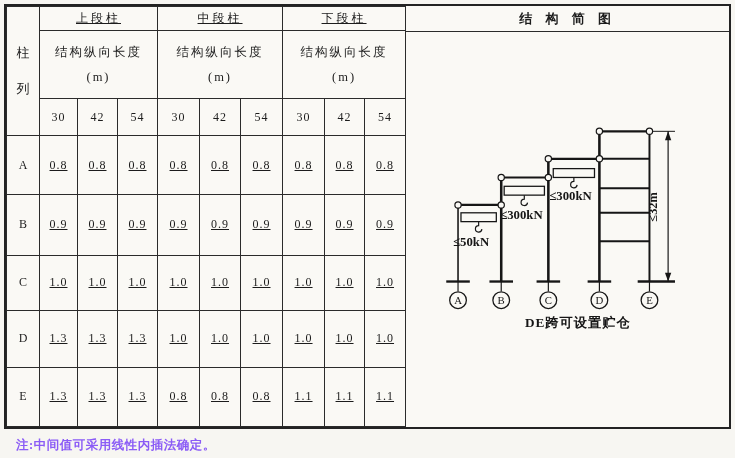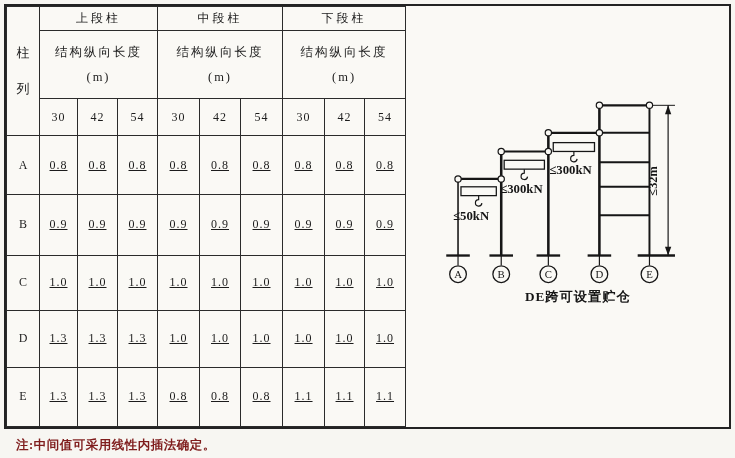--- a/index.html
+++ b/index.html
@@ -28,21 +28,21 @@
     font-family: "Liberation Serif", "DejaVu Serif", serif;
   }
   table.spec td {
     border: 1px solid #2b2b2b;
     text-align: center;
     vertical-align: middle;
     font-size: 12px;
     color: #1c1c1c;
     overflow: hidden;
   }
-  td.group-title { font-size: 12.5px; letter-spacing: 3px; height: 24px; }
+  td.group-title { font-size: 12.5px; letter-spacing: 3px; height: 24px; text-decoration: underline; }
   td.len-cell { height: 68px; margin-top: 24px; }
   .len-wrap { display: flex; flex-direction: column; align-items: center; gap: 9px; letter-spacing: 2px; font-size: 12.5px; }
   td.span-cell { height: 37px; font-size: 11.5px; letter-spacing: 1px; }
   td.corner-cell { width: 33px; }
   .corner-wrap { display: flex; flex-direction: column; align-items: center; gap: 18px; font-size: 13px; }
   td.row-label { font-size: 12.5px; font-family: "Liberation Serif", serif; }
   td.val { font-size: 11.5px; letter-spacing: 1px; text-decoration: underline; }
   
   .diagram-panel {
     position: absolute;
@@ -68,21 +68,21 @@
   .axis-letter { font-size: 11px; }
   .dim-label { font-size: 12.5px; font-weight: 600; }
   .caption { font-size: 13.5px; font-weight: 600; letter-spacing: 1px; }
   
   .note {
     position: absolute;
     left: 16px; top: 437px;
     font-size: 12.5px;
     font-weight: 600;
     letter-spacing: 0.5px;
-    color: #7f1d1d;
+    color: #8b5cf6;
   }
 </style>
 </head>
 <body>
 
 <div class="frame">
 
   <table class="spec">
     <colgroup>
       <col style="width:33px">
@@ -196,20 +196,21 @@
         <td class="val">0.8</td>
         <td class="val">0.8</td>
         <td class="val">1.1</td>
         <td class="val">1.1</td>
         <td class="val">1.1</td>
       </tr>
     </tbody>
   </table>
 
   <div class="diagram-panel">
+    <div class="diagram-title">结 构 简 图</div>
 
     <svg class="diagram-svg" width="322" height="394" viewBox="0 0 328 399">
       <g stroke="#161616" fill="none">
 
         <line x1="53" y1="175" x2="53" y2="253" stroke-width="1.6"></line>
         <line x1="97" y1="147" x2="97" y2="253" stroke-width="2.6"></line>
         <line x1="145" y1="128" x2="145" y2="253" stroke-width="2.6"></line>
         <line x1="197" y1="100" x2="197" y2="253" stroke-width="2.6"></line>
         <line x1="248" y1="100" x2="248" y2="253" stroke-width="2"></line>
 

